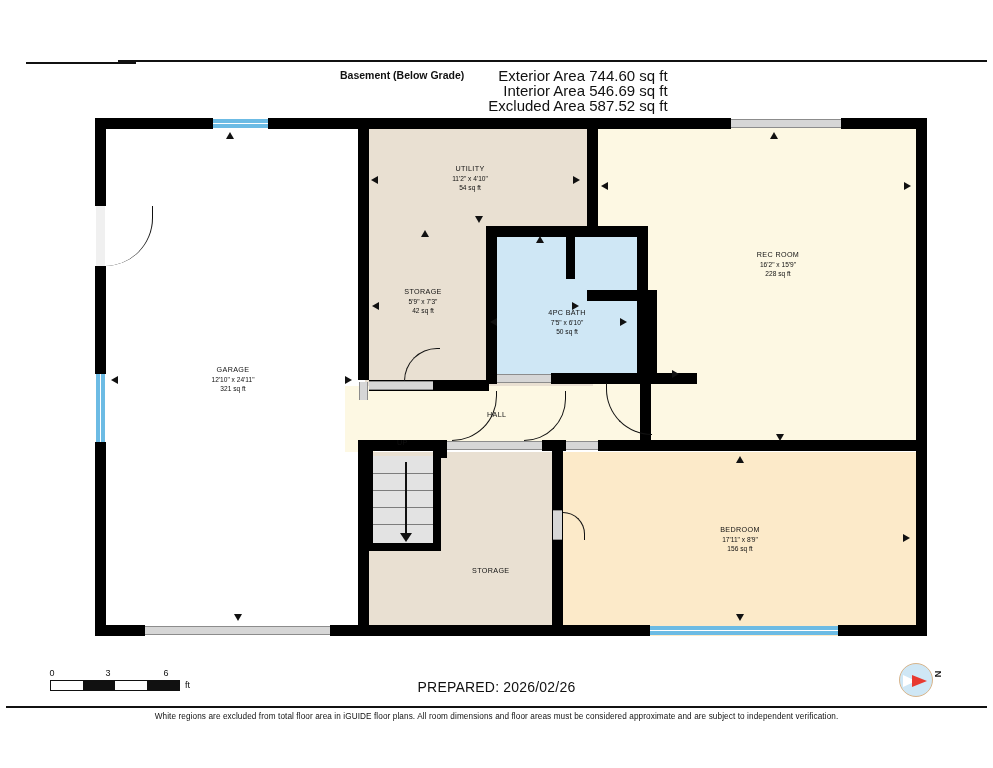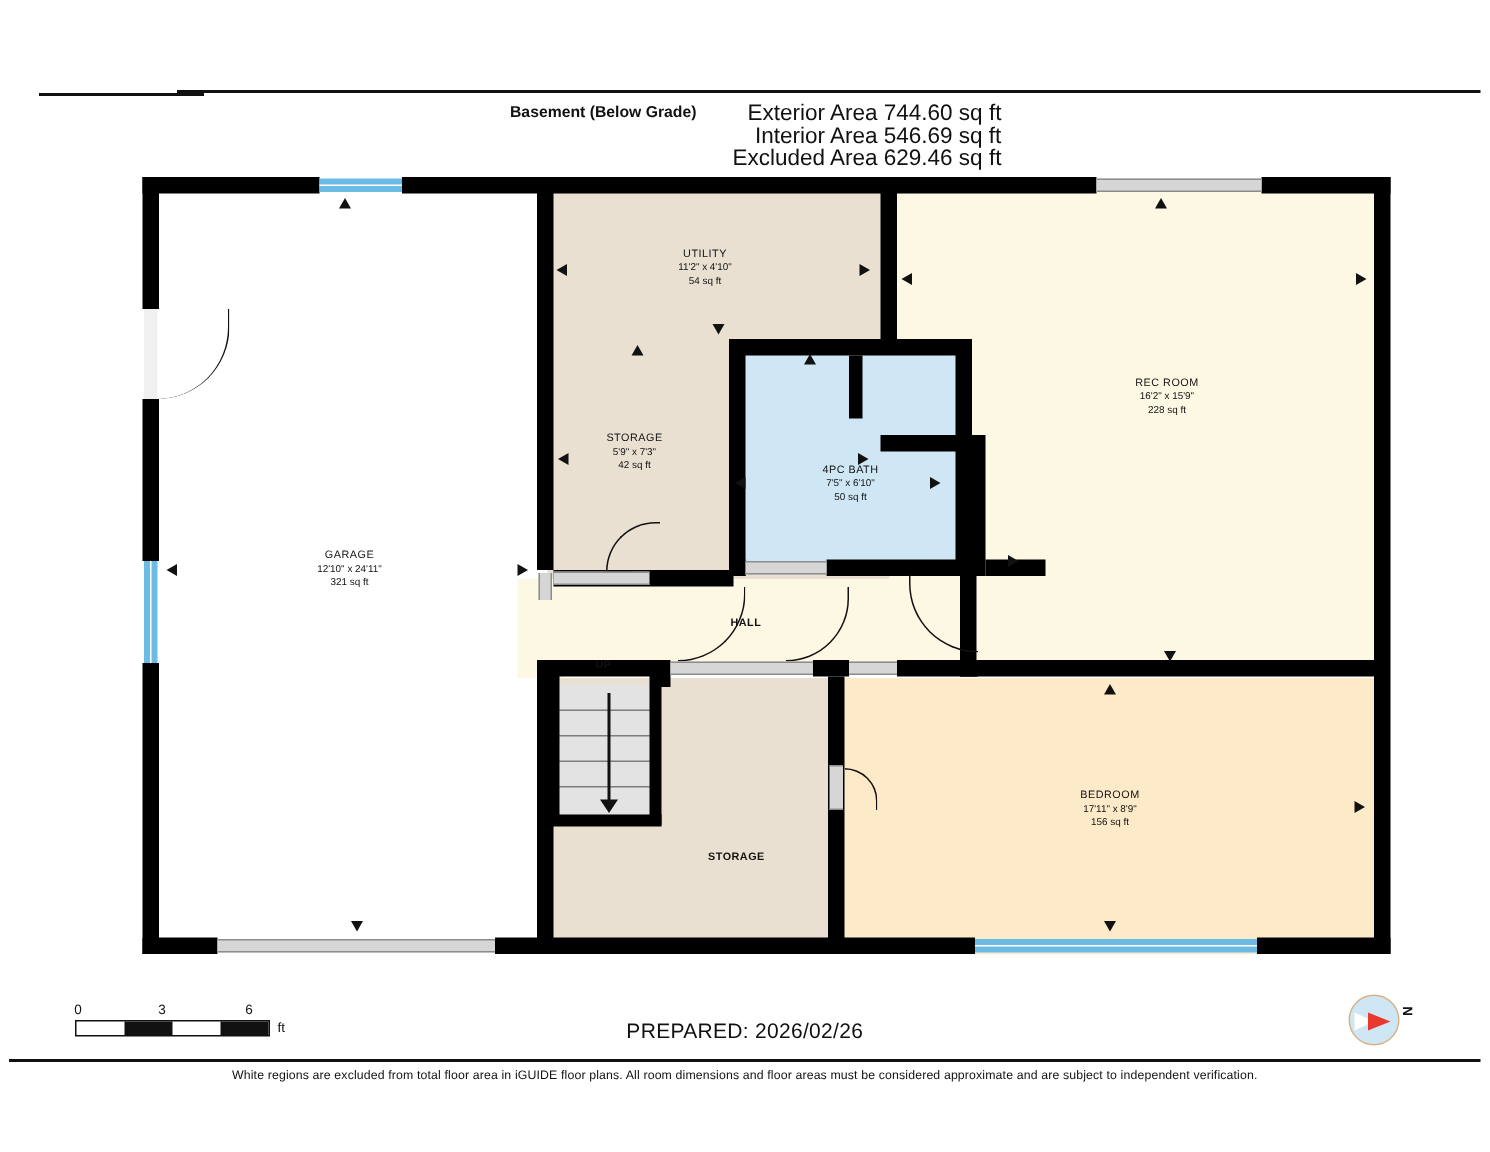--- a/index.html
+++ b/index.html
@@ -52,21 +52,21 @@
   .stair-step{position:absolute;left:0;right:0;height:1.4px;background:#7d7d7d;}
   .stair-arrow{position:absolute;left:50%;top:6px;bottom:6px;width:1.4px;background:#111;margin-left:-.7px;}
   .stair-head{position:absolute;left:50%;bottom:2px;width:0;height:0;margin-left:-6px;
     border-left:6px solid transparent;border-right:6px solid transparent;border-top:9px solid #111;}
 
   
   .lbl{z-index:9;text-align:center;line-height:9.5px;white-space:nowrap;}
   .lbl .n{font-size:7.2px;letter-spacing:.35px;}
   .lbl .d{font-size:6.6px;}
   .lbl .a{font-size:6.6px;}
-  .lbl-simple{z-index:9;font-size:7.2px;letter-spacing:.35px;white-space:nowrap;font-weight:bold;}
+  .lbl-simple{z-index:9;font-size:7.2px;letter-spacing:.35px;white-space:nowrap;}
 
   
   .arr{z-index:8;width:0;height:0;}
   .arr.up{border-left:4px solid transparent;border-right:4px solid transparent;border-bottom:7px solid #111;}
   .arr.down{border-left:4px solid transparent;border-right:4px solid transparent;border-top:7px solid #111;}
   .arr.left{border-top:4px solid transparent;border-bottom:4px solid transparent;border-right:7px solid #111;}
   .arr.right{border-top:4px solid transparent;border-bottom:4px solid transparent;border-left:7px solid #111;}
 
   
   .swing{z-index:7;border:1.3px solid #111;background:transparent;}
@@ -100,21 +100,21 @@
 
   <div class="logo-rule"></div>
 
   <div class="title-rule"></div>
 
   <div class="summary">
     <div class="summary-label">Basement (Below Grade)</div>
     <div class="summary-lines">
       <div>Exterior Area 744.60 sq ft</div>
       <div>Interior Area 546.69 sq ft</div>
-      <div>Excluded Area 629.46 sq ft</div>
+      <div>Excluded Area 587.52 sq ft</div>
     </div>
   </div>
 
   <div class="plan">
 
     <div class="fill f-white" style="left:100px;top:124px;width:265px;height:512px;"></div>
     <div class="fill f-beige" style="left:365px;top:124px;width:228px;height:262px;"></div>
     <div class="fill f-beige" style="left:593px;top:300px;width:58px;height:86px;"></div>
     <div class="fill f-cream" style="left:593px;top:124px;width:328px;height:322px;"></div>
     <div class="fill f-cream" style="left:365px;top:386px;width:286px;height:62px;"></div>

